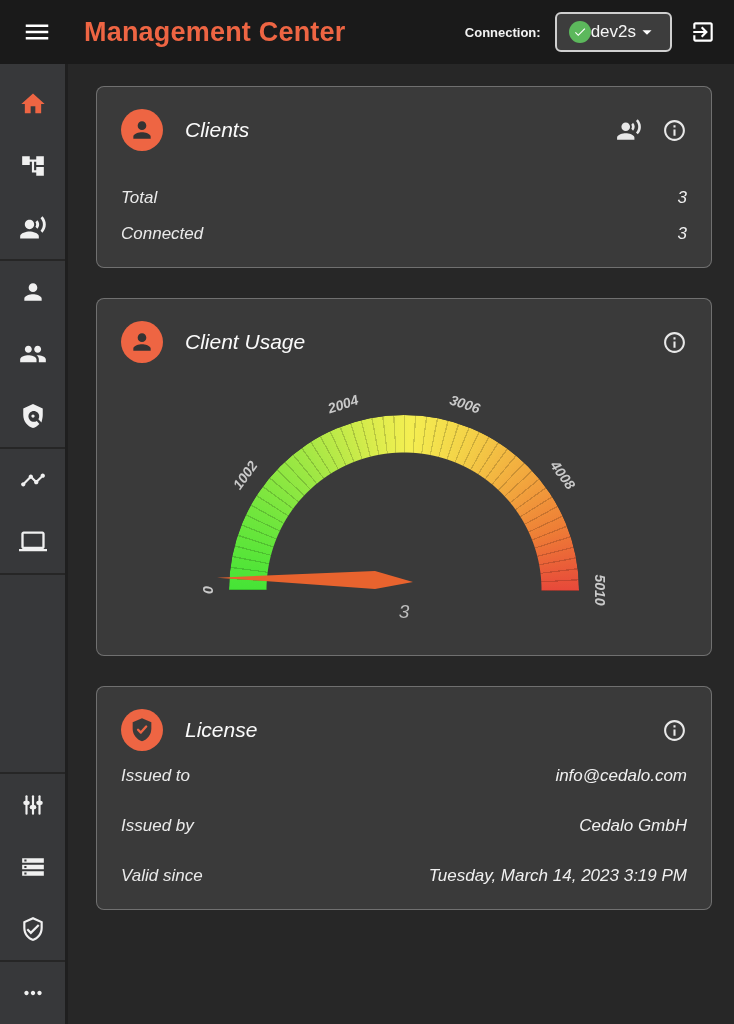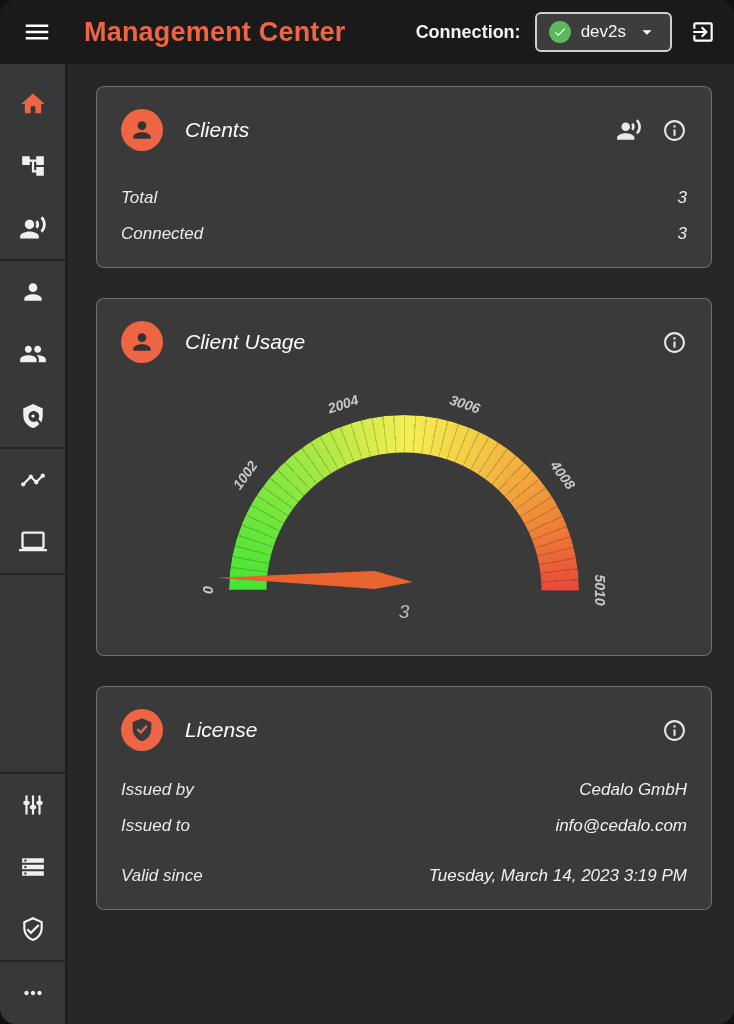--- a/index.html
+++ b/index.html
@@ -1,31 +1,31 @@
 <!DOCTYPE html>
 <html><head>
 <meta charset="utf-8">
 <style>
   html,body{margin:0;padding:0;background:#111;}
   .screen{
     position:relative;width:734px;height:1024px;overflow:hidden;
-    background:#272727;font-family:"Liberation Sans",sans-serif;color:#e9e9e9;border-radius:16px;
+    background:#272727;font-family:"Liberation Sans",sans-serif;color:#e9e9e9;
   }
   
   .topbar{
     position:absolute;top:0;left:0;width:734px;height:64px;background:#1a1a1a;
     display:flex;align-items:center;box-sizing:border-box;padding:0 14px;z-index:5;
   }
   .menu-btn{width:34px;height:34px;display:flex;align-items:center;justify-content:center;
     background:none;border:none;cursor:pointer;padding:0;margin-left:6px;}
   .app-title{color:#ee6543;font-size:27px;font-weight:bold;margin-left:30px;letter-spacing:.2px;white-space:nowrap;}
   .topbar-right{margin-left:auto;display:flex;align-items:center;}
-  .conn-label{font-size:18px;font-weight:bold;color:#f2f2f2;margin-right:14px;}
+  .conn-label{font-size:13px;font-weight:bold;color:#f2f2f2;margin-right:14px;}
   .conn-select{
-    display:flex;align-items:center;gap:10px;background:#3d3d3d;border:2px solid #cfcfcf;
+    display:flex;align-items:center;background:#3d3d3d;border:2px solid #cfcfcf;
     border-radius:6px;padding:7px 12px;cursor:pointer;color:#fff;
   }
   .status-dot{width:22px;height:22px;border-radius:50%;background:#5cb85c;display:flex;align-items:center;justify-content:center;}
   .conn-name{font-size:17px;color:#f5f5f5;}
   .exit-btn{background:none;border:none;padding:0;margin:0 4px 0 18px;cursor:pointer;display:flex;}
   
   .sidebar{
     position:absolute;top:64px;left:0;bottom:0;width:68px;background:#37383a;
     border-right:3px solid #1f1f1f;display:flex;flex-direction:column;box-sizing:border-box;
   }
@@ -265,28 +265,28 @@
         <h2 class="card-title">License</h2>
         <div class="header-icons">
           <button class="icon-btn">
             <svg width="25" height="25" viewBox="0 0 24 24">
                 <path fill="#e8e8e8" d="M11 7h2v2h-2V7zm0 4h2v6h-2v-6zm1-9C6.48 2 2 6.48 2 12s4.48 10 10 10 10-4.48 10-10S17.52 2 12 2zm0 18c-4.41 0-8-3.59-8-8s3.59-8 8-8 8 3.59 8 8-3.59 8-8 8z"></path>
               </svg>
           </button>
         </div>
       </div>
       <div class="rows">
+        <div class="row">
+          <span class="lbl">Issued to</span>
+          <span class="val">info@cedalo.com</span>
+        </div>
         <div class="row gap">
           <span class="lbl">Issued by</span>
           <span class="val">Cedalo GmbH</span>
         </div>
-        <div class="row">
-          <span class="lbl">Issued to</span>
-          <span class="val">info@cedalo.com</span>
-        </div>
         <div class="row gap">
           <span class="lbl">Valid since</span>
           <span class="val">Tuesday, March 14, 2023 3:19 PM</span>
         </div>
       </div>
     </section>
 
   </main>
 </div>
 

